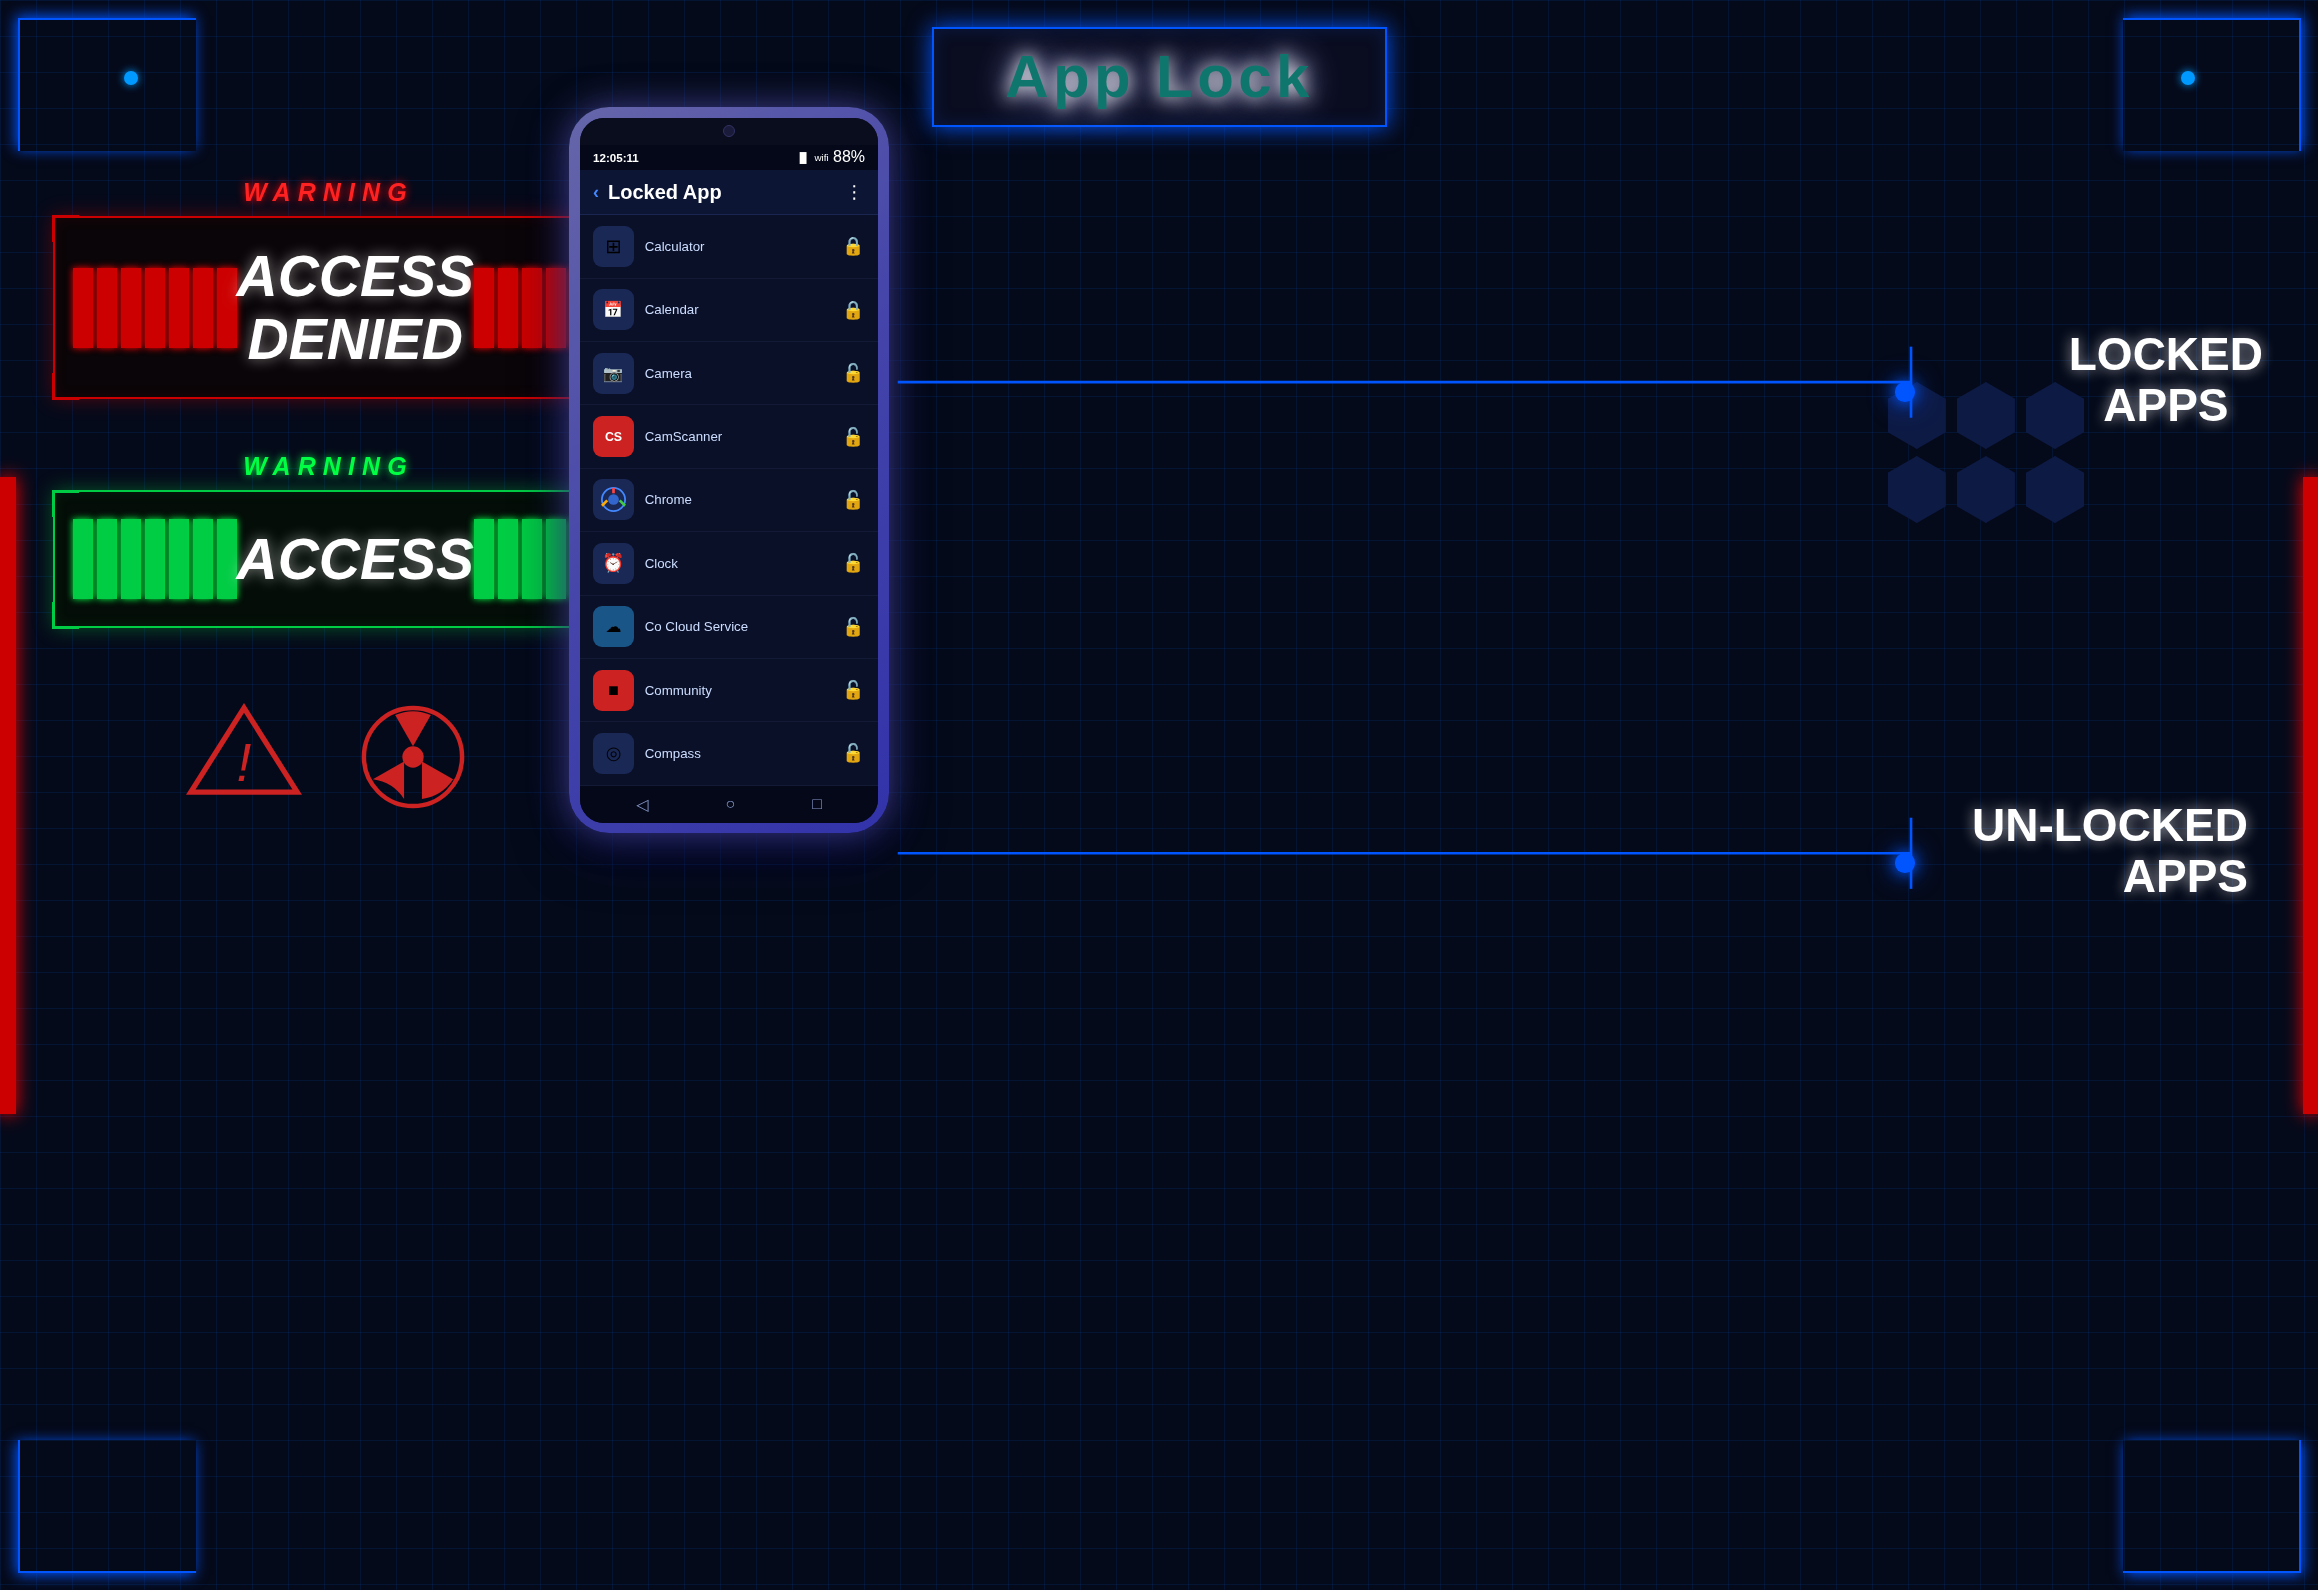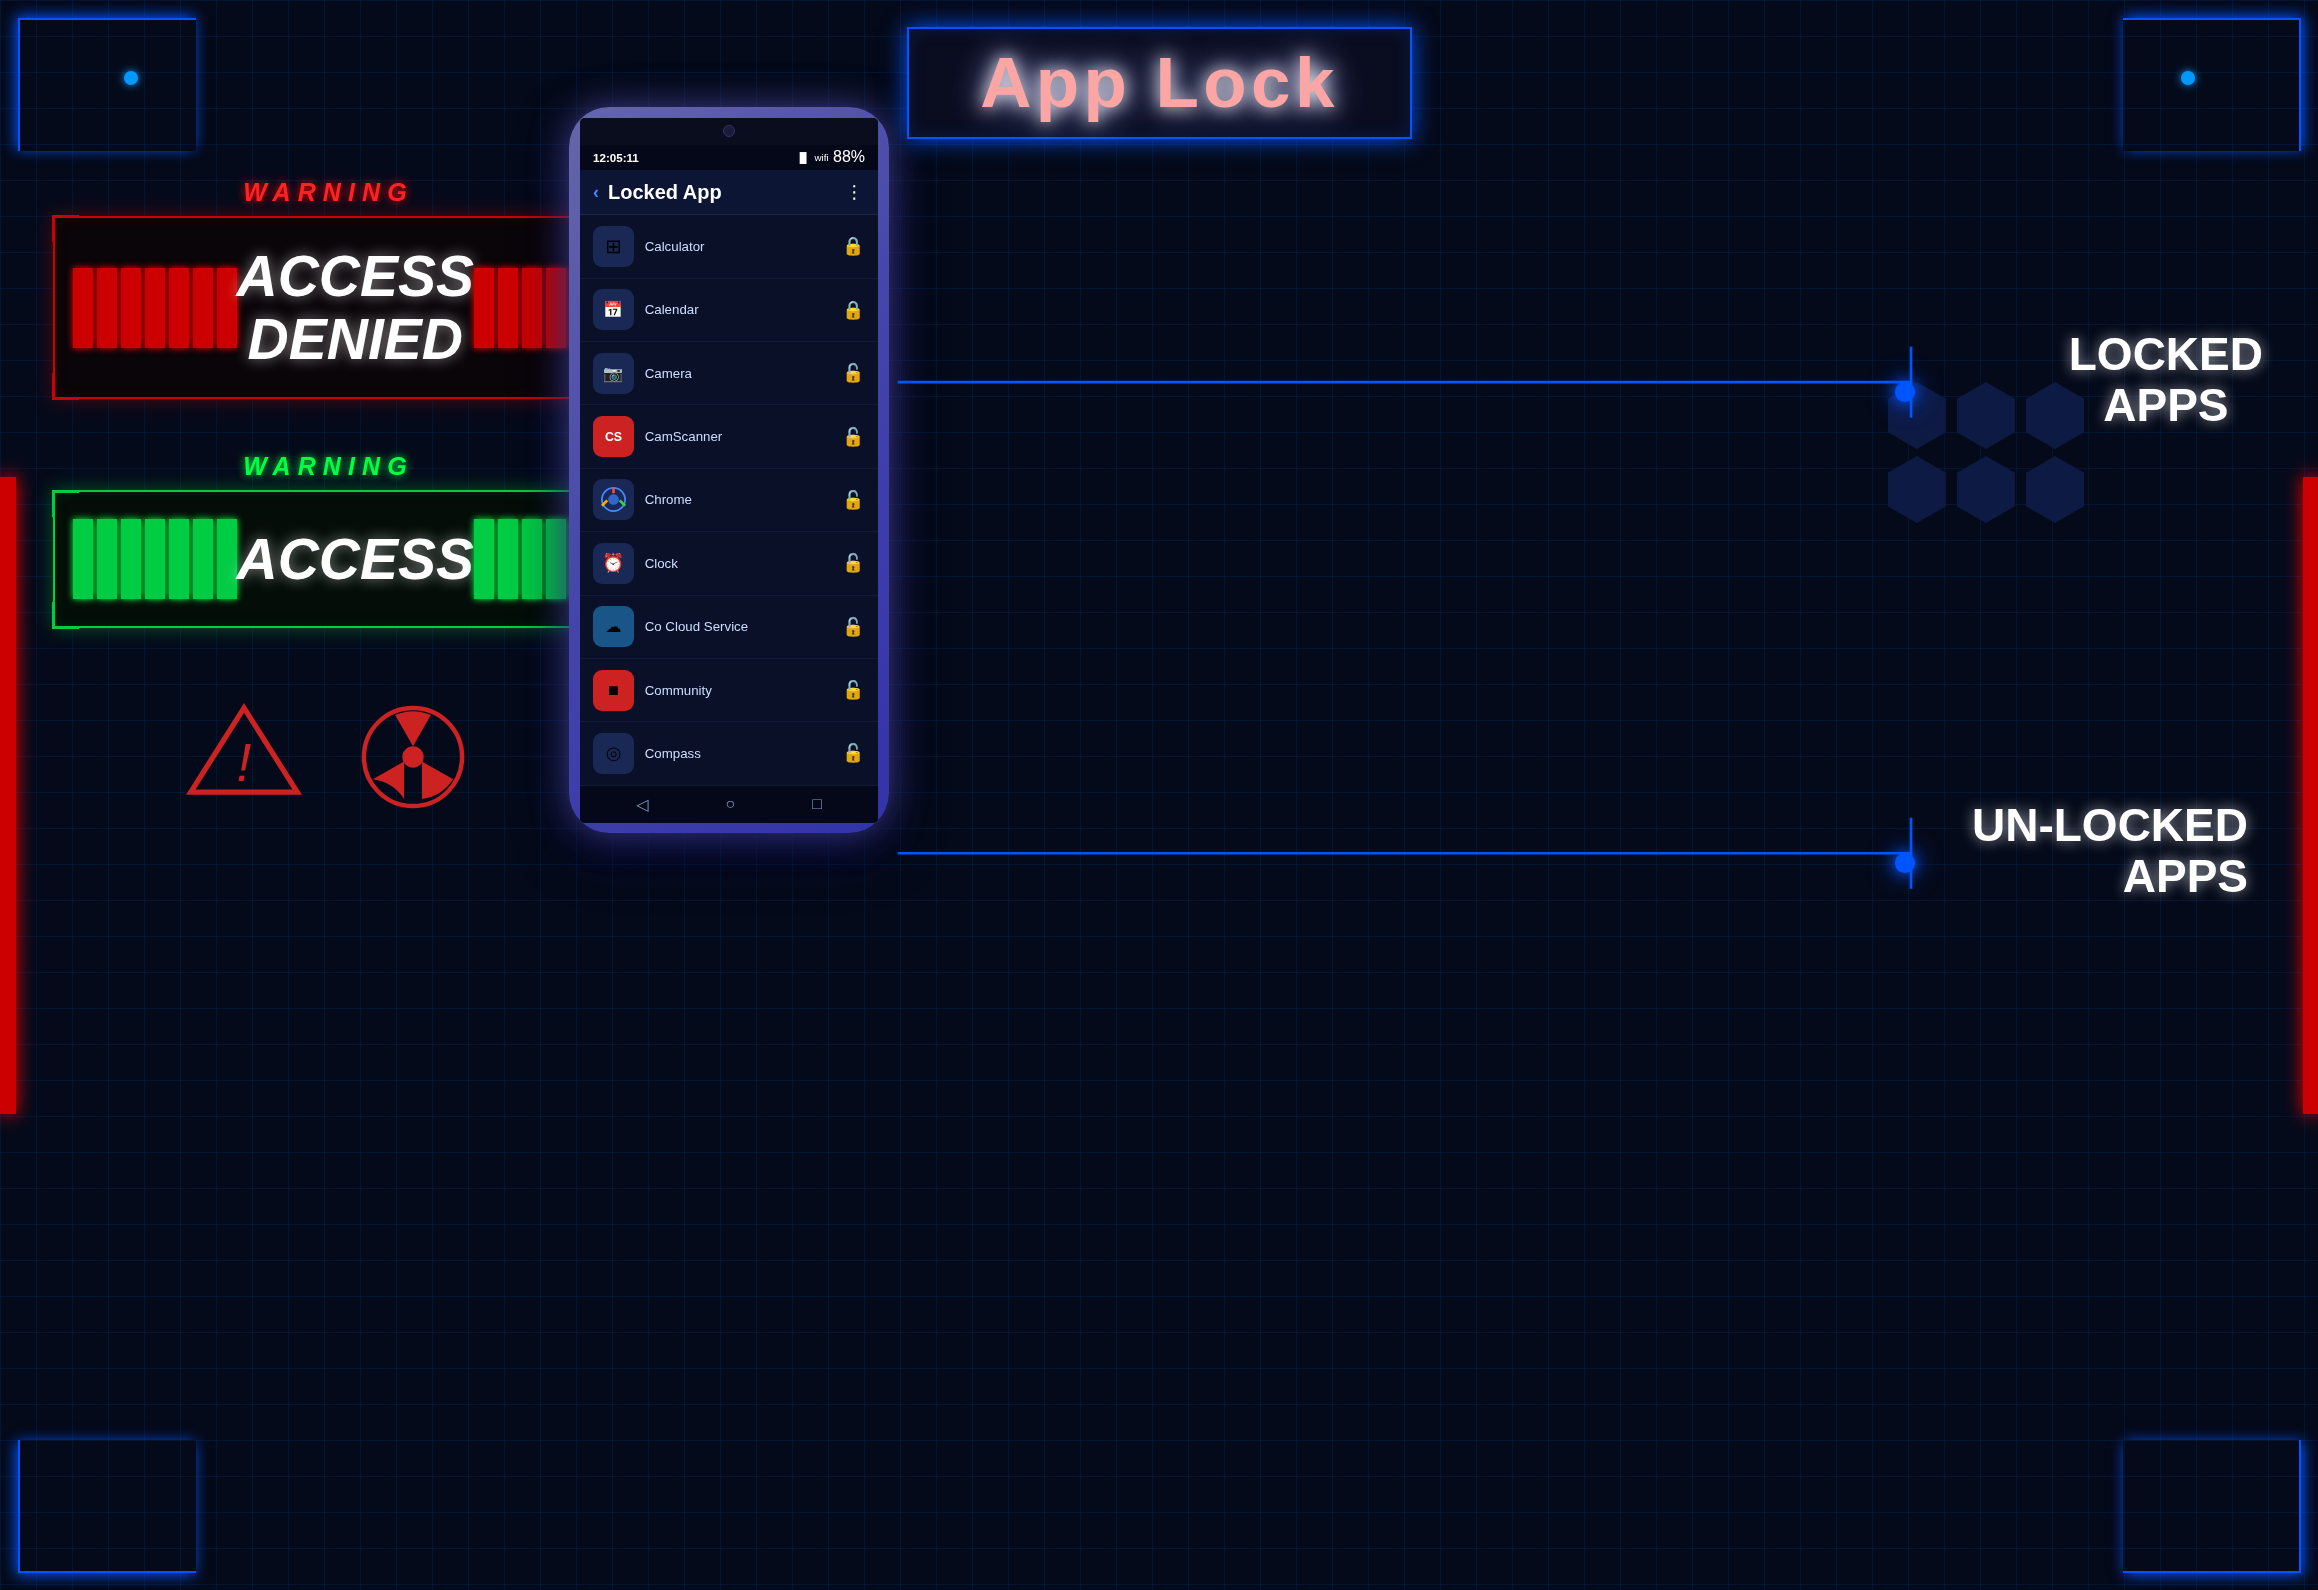--- a/index.html
+++ b/index.html
@@ -52,23 +52,23 @@
       z-index: 10;
     }
     .title-box {
       display: inline-block;
       background: #0a0d20;
       border: 2.7px solid #0055ff;
       padding: 13.3px 71px;
       box-shadow: 0 0 22px #0055ff, inset 0 0 18px rgba(0,85,255,0.15);
     }
     .title-text {
-      font-size: 71px;
+      font-size: 60px;
       font-weight: bold;
-      color: #fca5a5;
+      color: #0f766e;
       text-shadow: 0 0 18px #ffffff, 0 0 36px #aaaaff;
       font-family: 'Arial Black', Arial, sans-serif;
       letter-spacing: 4.4px;
     }
 
     
     .left-panel {
       position: absolute;
       left: 53px;
       top: 178px;
@@ -204,21 +204,21 @@
       width: 320px;
     }
     .phone-outer {
       background: linear-gradient(135deg, #6666aa, #4444aa, #3333aa);
       border-radius: 40px;
       padding: 10.7px;
       box-shadow: 0 0 36px rgba(100,100,200,0.6), 0 18px 53px rgba(0,0,50,0.8);
     }
     .phone-inner {
       background: #0a0d1e;
-      border-radius: 5px;
+      border-radius: 24px;
       overflow: hidden;
       position: relative;
     }
     .phone-notch-area {
       background: #0a0d1e;
       height: 27px;
       display: flex;
       justify-content: center;
       align-items: center;
     }

